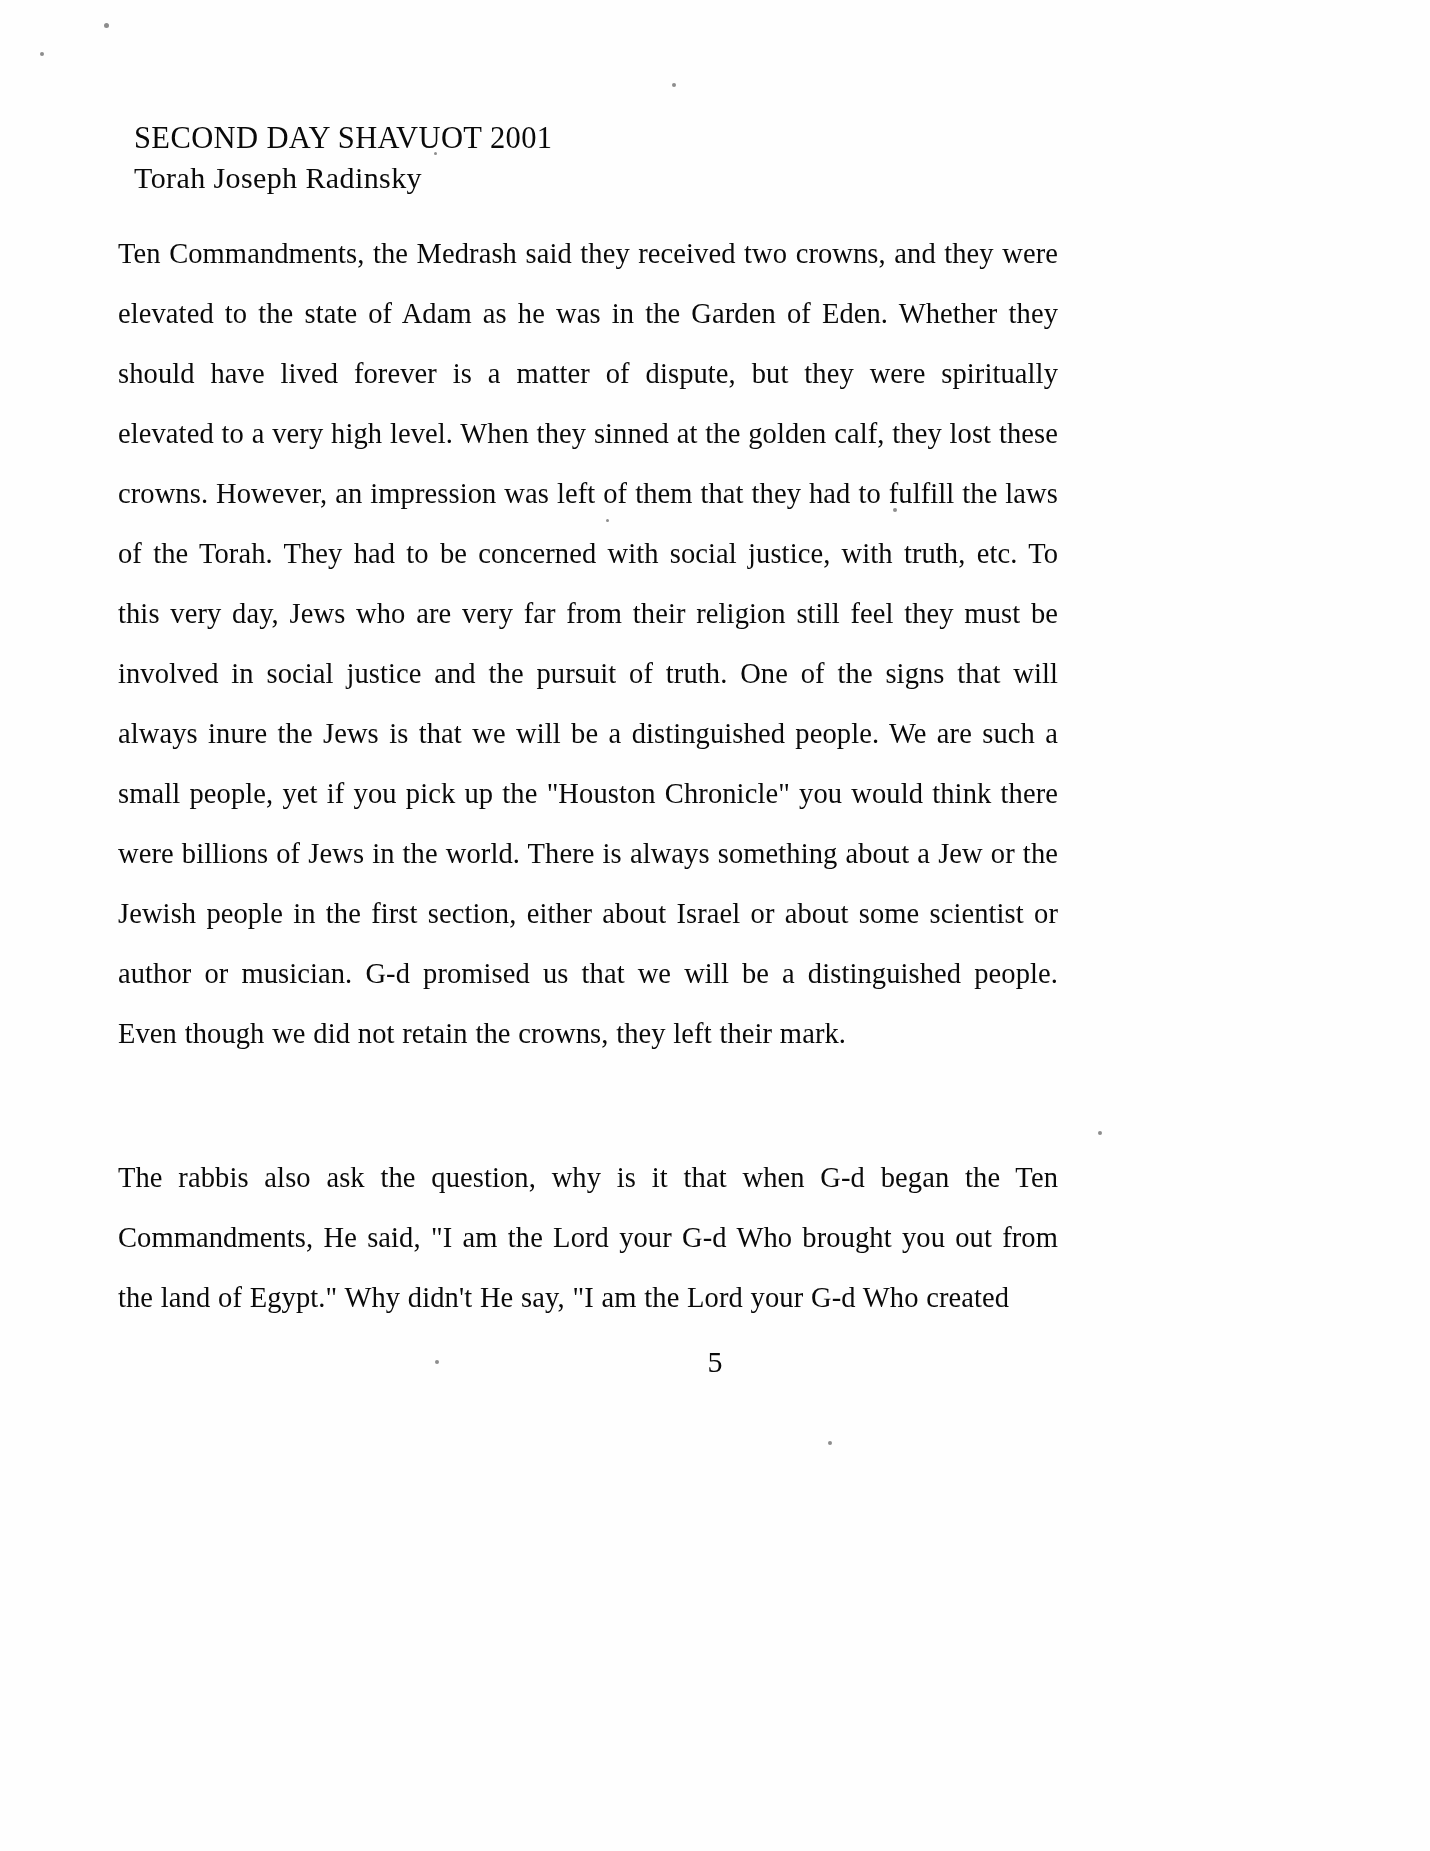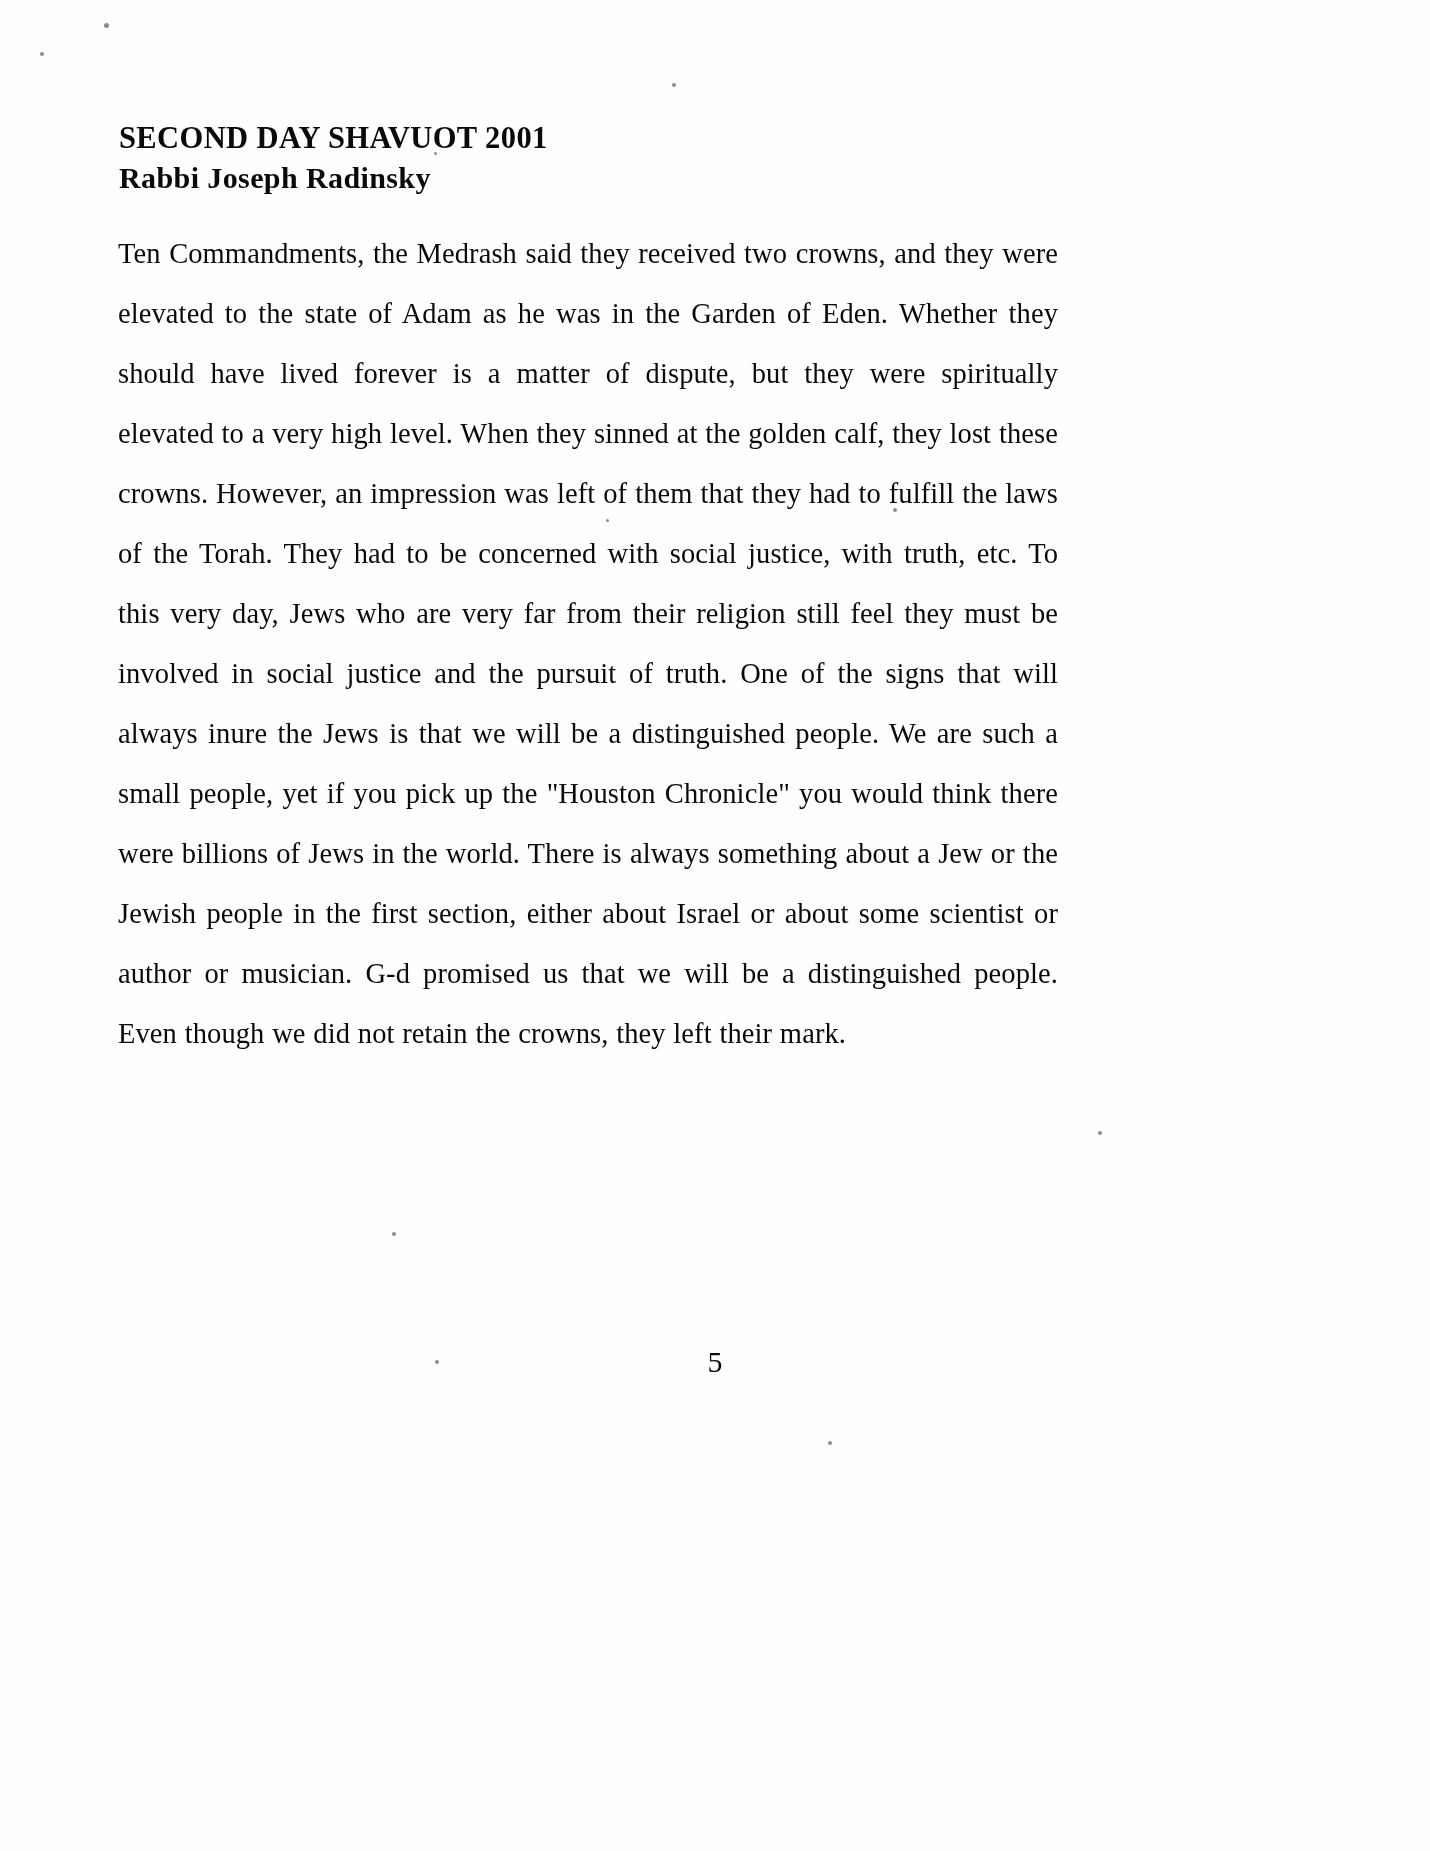--- a/index.html
+++ b/index.html
@@ -26,22 +26,21 @@
     background: #8d8d8d;
     border-radius: 50%;
   }
   .content {
     position: absolute;
     left: 118px;
     top: 118px;
     width: 940px;
   }
   .heading-block {
-    margin: 0 0 0 1px;
-    font-weight: bold;
+    margin: 0 0 0 16px;
   }
   .heading-line {
     font-size: 30px;
     line-height: 40px;
     letter-spacing: 0.4px;
     white-space: pre;
   }
   .title-line {
     font-size: 30.5px;
   }
@@ -82,23 +81,24 @@
   <span class="speck" style="left:606px;  top:519px; width:3px; height:3px;"></span>
   <span class="speck" style="left:1098px; top:1131px; width:4px; height:4px;"></span>
   <span class="speck" style="left:392px;  top:1232px; width:4px; height:4px;"></span>
   <span class="speck" style="left:435px;  top:1360px; width:4px; height:4px;"></span>
   <span class="speck" style="left:828px;  top:1441px; width:4px; height:4px;"></span>
 
   <div class="content">
 
     <div class="heading-block">
       <div class="heading-line title-line">SECOND DAY SHAVUOT 2001</div>
-      <div class="heading-line byline">Rabbi Joseph Radinsky</div>
+      <div class="heading-line byline">Torah Joseph Radinsky</div>
     </div>
 
     <p class="para">Ten Commandments, the Medrash said they received two crowns, and they were elevated to the state of Adam as he was in the Garden of Eden.  Whether they should have lived forever is a matter of dispute, but they were spiritually elevated to a very high level.  When they sinned at the golden calf, they lost these crowns.  However, an impression was left of them that they had to fulfill the laws of the Torah.  They had to be concerned with social justice, with truth, etc.  To this very day, Jews who are very far from their religion still feel they must be involved in social justice and the pursuit of truth.  One of the signs that will always inure the Jews is that we will be a distinguished people.  We are such a small people, yet if you pick up the "Houston Chronicle" you would think there were billions of Jews in the world.  There is always something about a Jew or the Jewish people in the first section, either about Israel or about some scientist or author or musician.  G-d promised us that we will be a distinguished people.  Even though we did not retain the crowns, they left their mark.</p>
 
+    <p class="para second">The rabbis also ask the question, why is it that when G-d began the Ten Commandments, He said, "I am the Lord your G-d Who brought you out from the land of Egypt."  Why didn't He say, "I am the Lord your G-d Who created</p>
 
   </div>
 
   <div class="pageno">5</div>
 
 </div>
 
 </body></html>

